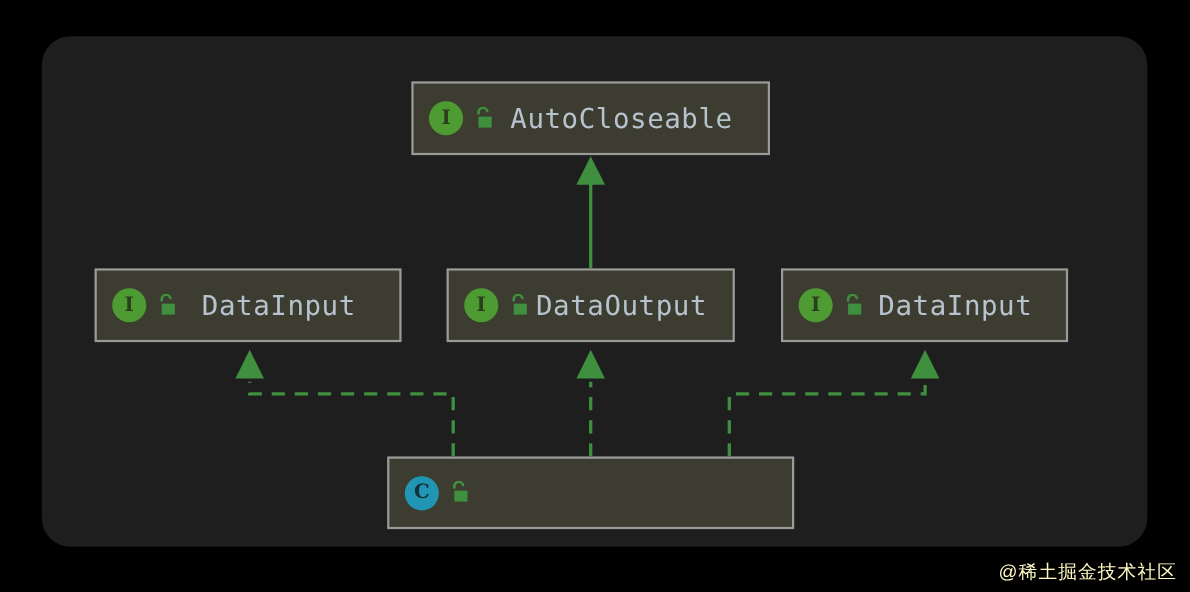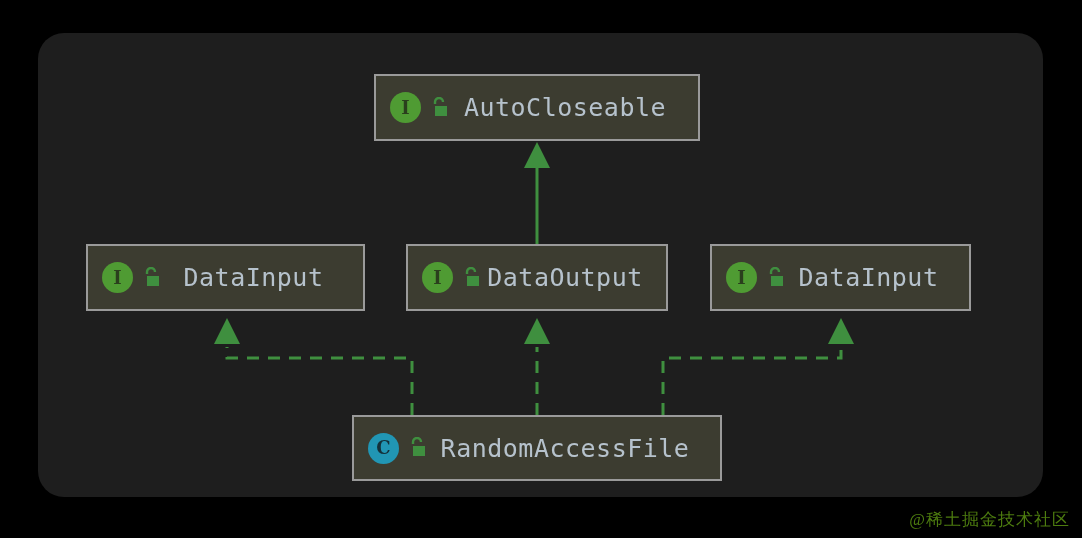--- a/index.html
+++ b/index.html
@@ -82,22 +82,22 @@
     font-size: 25px;
     letter-spacing: 0.5px;
     padding-right: 22px;
     padding-left: 4px;
     white-space: nowrap;
   }
   #watermark {
     position: absolute;
     right: 12px;
     bottom: 7px;
-    color: #4d7c0f;
-    font-family: Liberation Serif, serif;
+    color: #fef9c3;
+    font-family: Liberation Sans, sans-serif;
     font-size: 17px;
     letter-spacing: 1px;
     white-space: nowrap;
     text-align: center;
   }
 </style>
 </head>
 <body>
 
 <div id="stage">
@@ -177,18 +177,17 @@
   </div>
 
   <div class="node" style="left:352px; top:415px; width:370px; height:66px;">
     <span class="node-icons">
       <span class="type-badge cls">C</span>
       <svg class="lock-icon" width="20" height="22" viewBox="0 0 20 22">
         <path d="M5 7 V5 a4 4 0 0 1 8 0" fill="none" stroke="#3f8f3f" stroke-width="2.4"></path>
         <rect x="5" y="9" width="12" height="10" fill="#3f8f3f"></rect>
       </svg>
     </span>
-    <span class="node-label">RandomAccessFile</span>
   </div>
 
   <div id="watermark">@稀土掘金技术社区</div>
 
 </div>
 
 </body></html>

